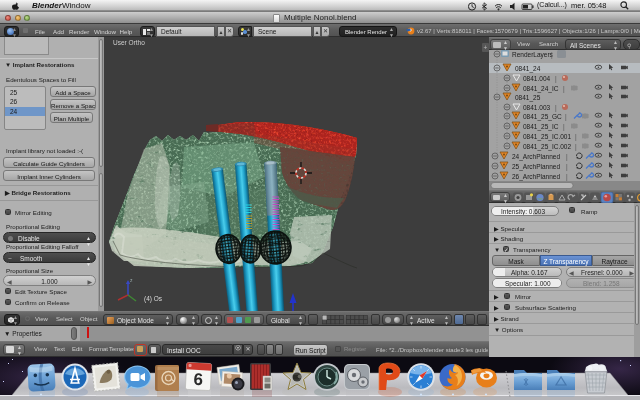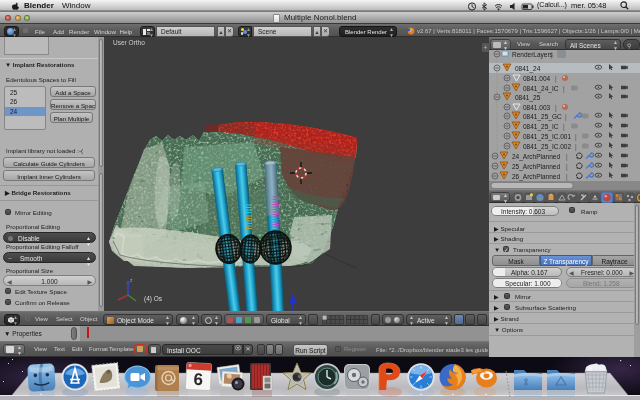--- a/index.html
+++ b/index.html
@@ -69,21 +69,21 @@
 #desktop { left:0; top:357px; width:640px; height:43px;
   background:linear-gradient(#17121f,#060608); overflow:hidden; }
 </style>
 </head>
 <body>
 
 <div class="abs" id="menubar">
   <svg class="mi" style="left:11px;top:1.5px;" width="9" height="9" viewBox="0 0 9 9">
     <path d="M4.7,2.3 C5.4,1.5 6.4,1.4 7.2,1.8 C6.1,2.5 6.2,3.6 6.6,4.2 C7,4.8 7.6,5.1 8,5.2 C7.7,6.2 6.9,7.7 5.9,7.8 C5.3,7.9 5.1,7.5 4.4,7.5 C3.7,7.5 3.4,7.9 2.9,7.8 C1.9,7.6 1,5.9 1,4.7 C1,3.2 2.1,2.4 3.1,2.4 C3.8,2.4 4.2,2.8 4.7,2.3 Z M5.9,0.4 C6,1 5.6,1.7 5,2 C4.6,1.4 4.9,0.7 5.9,0.4 Z" fill="#1a1a1a"></path>
   </svg>
-  <span class="mi" style="left:24px;font-weight:bold;">Blender</span>
+  <span class="mi" style="left:32px;font-weight:bold;font-style:italic;">Blender</span>
   <span class="mi" style="left:62px;">Window</span>
   <svg class="mi" style="left:468px;top:1.5px;" width="66" height="9" viewBox="0 0 66 9">
     <circle cx="4" cy="4.5" r="3.6" fill="none" stroke="#222" stroke-width="1"></circle>
     <path d="M4,2.2 V4.5 L5.8,5.5" stroke="#222" stroke-width="0.9" fill="none"></path>
     <path d="M16,0.8 L18.5,2.8 L16,4.5 L18.5,6.3 L16,8.2 V0.8 M14,2.8 L18.3,6.2 M14,6.2 L18.3,2.8" stroke="#222" stroke-width="0.8" fill="none"></path>
     <path d="M27,4.2 a4.5,4.5 0 0 1 7,0 M28.2,5.8 a3,3 0 0 1 4.6,0 M29.5,7.2 a1.5,1.5 0 0 1 2,0" stroke="#222" stroke-width="1" fill="none"></path>
     <circle cx="30.5" cy="7.8" r="0.7" fill="#222"></circle>
     <path d="M42,3 h2 l2.5,-2.2 v7.4 L44,6 h-2 Z" fill="#222"></path>
     <rect x="54" y="2" width="10" height="5.5" rx="1" fill="none" stroke="#222" stroke-width="0.8"></rect>
     <rect x="64.3" y="3.4" width="1.2" height="2.6" fill="#222"></rect>

